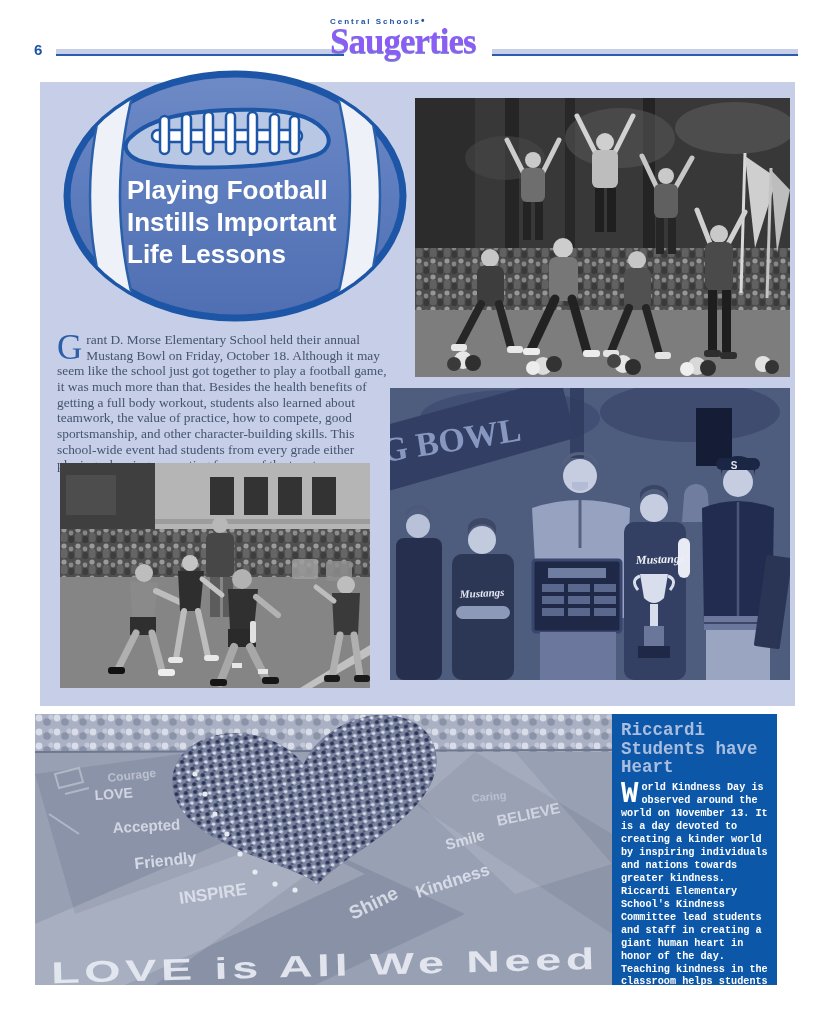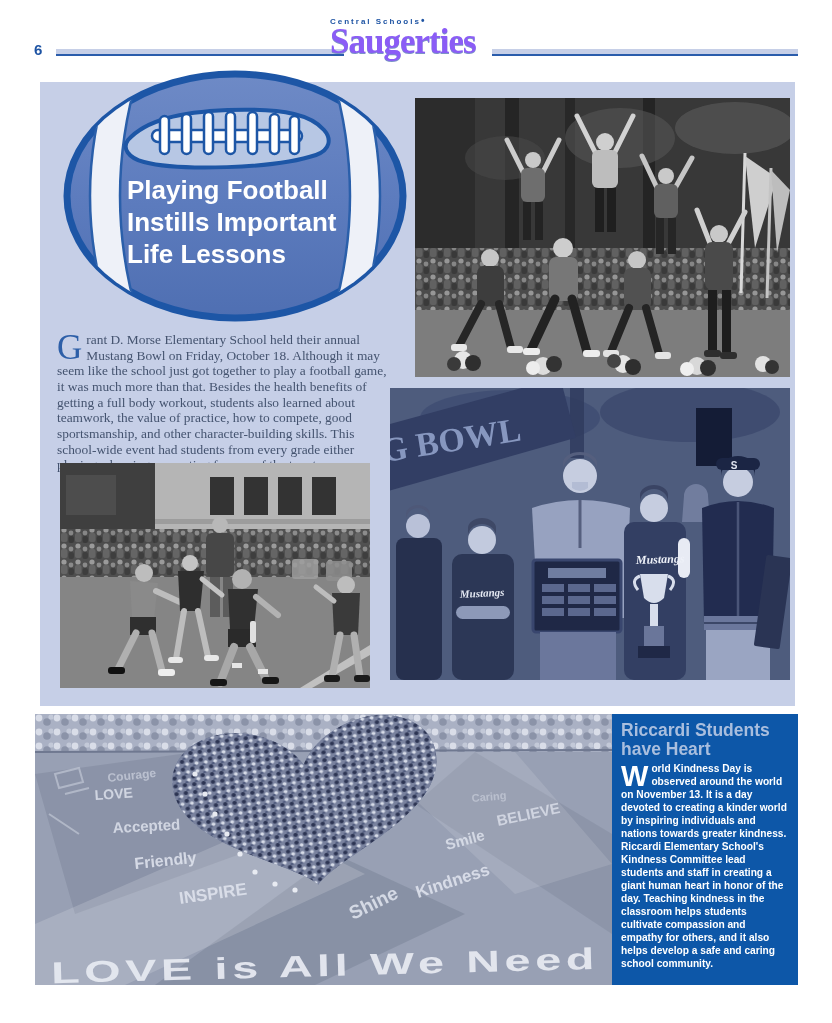--- a/index.html
+++ b/index.html
@@ -27,22 +27,22 @@
   .article .dropcap{float:left;font-size:35px;line-height:27px;color:#2d5fa8;
                     margin:2px 4px 0 0;font-family:"Liberation Serif",serif;}
 
   .photo{position:absolute;display:block;}
   .photo-cheer{left:415px;top:98px;}
   .photo-game{left:60px;top:463px;}
   .photo-award{left:390px;top:388px;}
   .photo-heart{left:35px;top:714px;}
 
   
-  .kindness{position:absolute;left:612px;top:714px;width:186px;height:271px;background:#0d57a8;
-            box-sizing:border-box;padding:7px 8px 0 9px;}
+  .kindness{position:absolute;left:612px;top:714px;width:165px;height:271px;background:#0d57a8;
+            box-sizing:border-box;padding:7px 8px 0 9px;font-family:Liberation Mono, monospace;}
   .kindness h2{margin:0 0 5px 0;font-size:17.5px;line-height:1.07;font-weight:bold;color:#a9bede;}
   .kindness p{margin:0;color:#ffffff;font-weight:bold;font-size:10.2px;line-height:1.27;}
   .kindness .dropcap{float:left;font-size:29px;line-height:24px;font-weight:bold;color:#ffffff;
                      margin:1px 3px 0 0;}
 </style>
 </head>
 <body>
 
 <div class="page">
 

